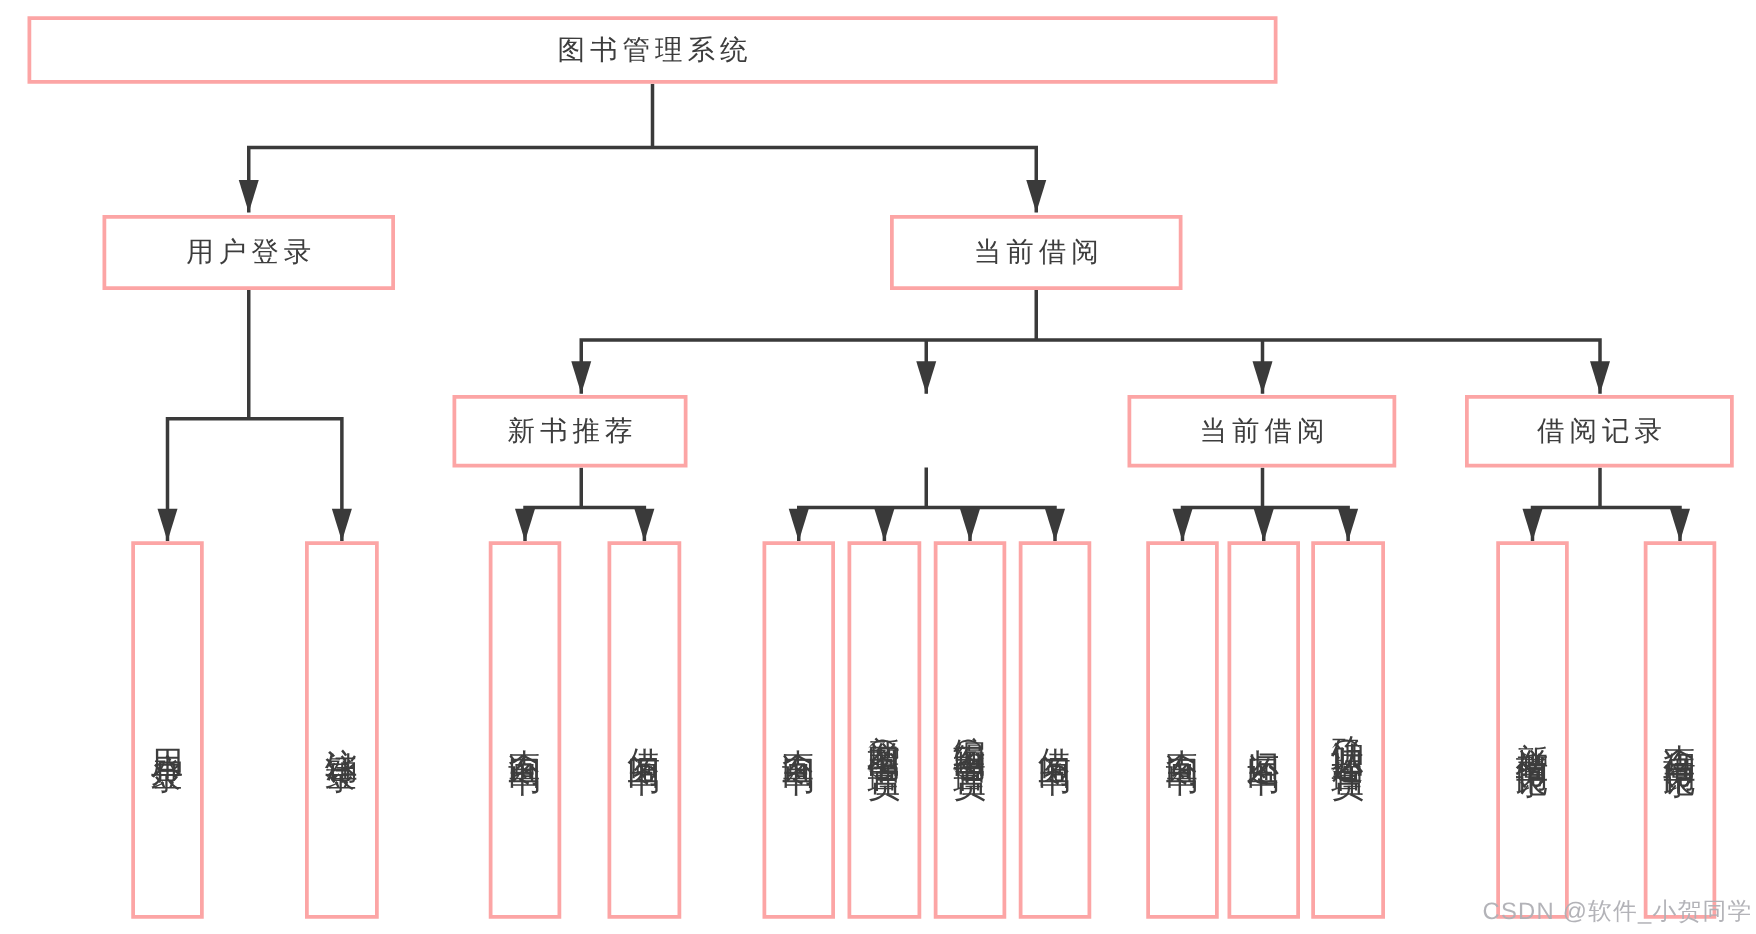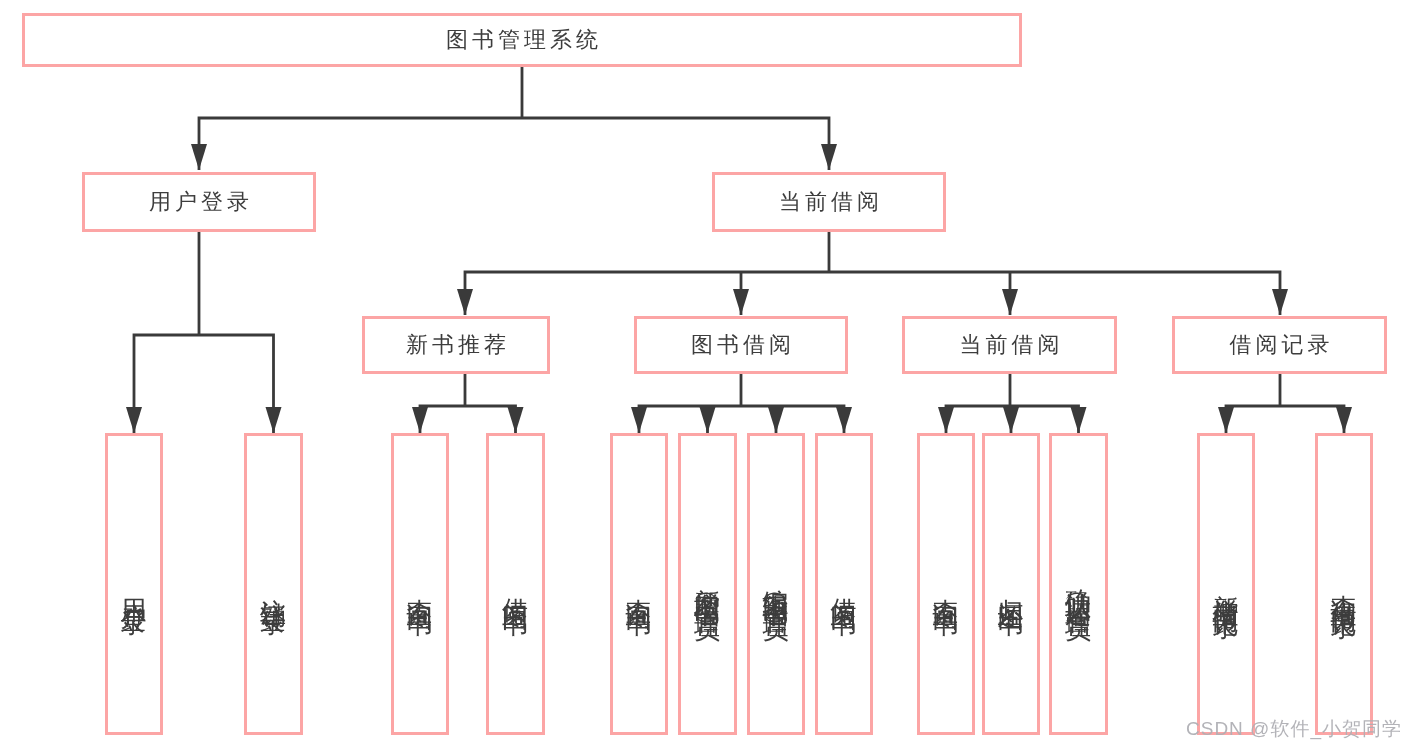--- a/index.html
+++ b/index.html
@@ -112,23 +112,20 @@
   <div class="box h" style="left:82px;top:172px;width:234px;height:60px">
     <span>用户登录</span>
   </div>
   <div class="box h" style="left:712px;top:172px;width:234px;height:60px">
     <span>当前借阅</span>
   </div>
 
   <div class="box h" style="left:362px;top:316px;width:188px;height:58px">
     <span>新书推荐</span>
   </div>
-  <div class="box h" style="left:634px;top:316px;width:214px;height:58px">
-    <span>图书借阅</span>
-  </div>
   <div class="box h" style="left:1172px;top:316px;width:215px;height:58px">
     <span>借阅记录</span>
   </div>
   <div class="box h" style="left:902px;top:316px;width:215px;height:58px">
     <span>当前借阅</span>
   </div>
 
   <div class="box v" style="left:105px;top:433px;width:58px;height:302px">
     <span>用户登录</span>
   </div>

